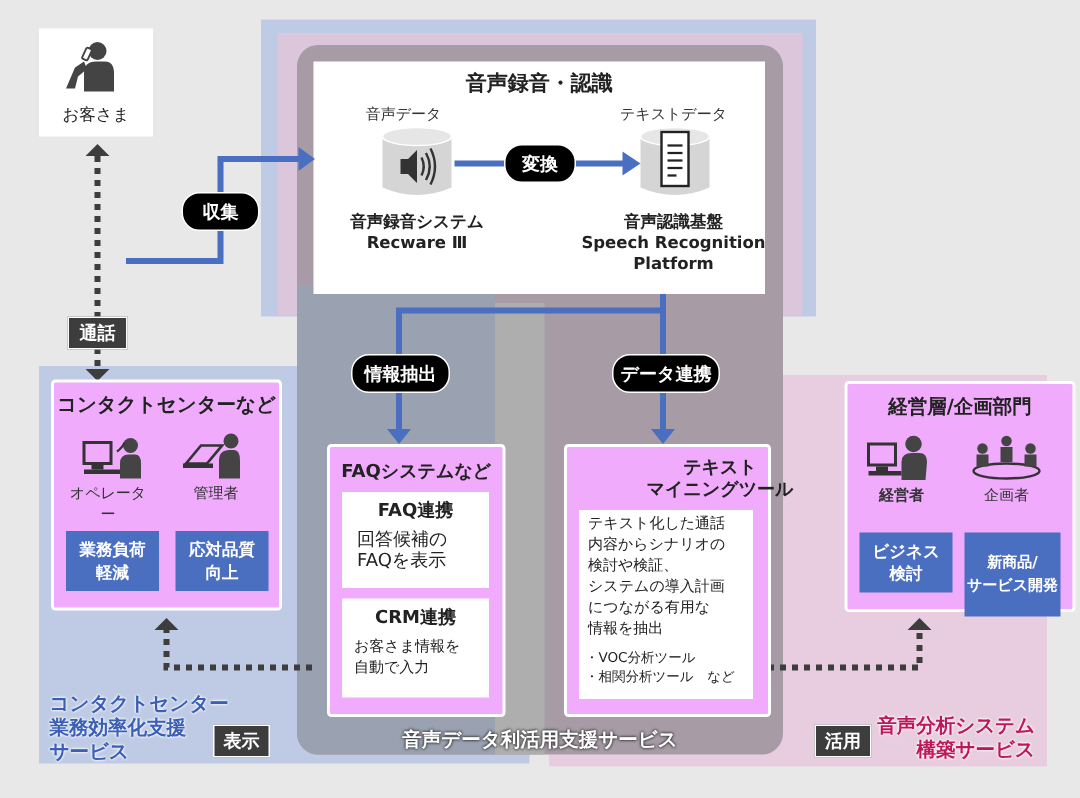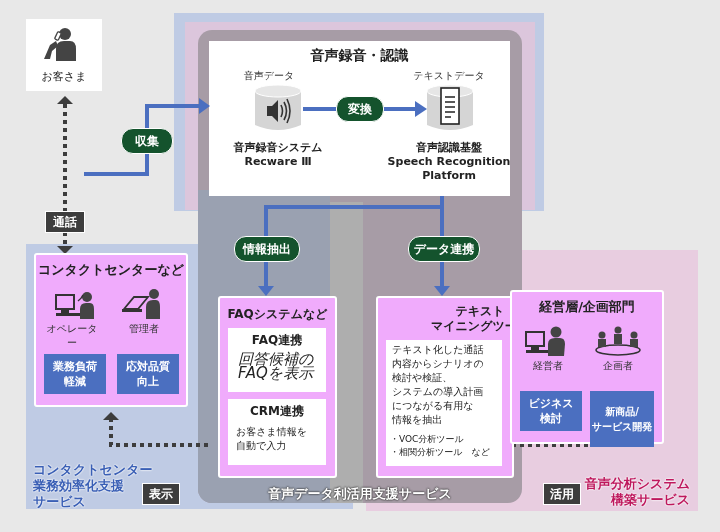--- a/index.html
+++ b/index.html
@@ -10,21 +10,21 @@
   #blue-region-bottom { left:26px; top:244px; width:327px; height:265px; background:#bfcbe4; }
   #pink-region-top { left:185px; top:22px; width:350px; height:188px; background:#dcc6dc; }
   #pink-region-bottom { left:366px; top:250px; width:332px; height:261px; background:#e8cde0; }
   
   #center-band { left:198px; top:30px; width:324px; height:473px; background:#a79ca6; border-radius:14px; }
   #center-left { left:198px; top:190px; width:132px; height:313px; background:#9aa1b1; border-bottom-left-radius:14px; }
   #center-mid { left:330px; top:202px; width:33px; height:301px; background:#aeaeae; }
   
   #rec-box { left:209px; top:41px; width:301px; height:155px; background:#fff; }
   .title { font-weight:bold; text-align:center; }
-  .pill { position:absolute; background:#14532d; color:#fff; font-weight:bold; font-size:12px;
+  .pill { position:absolute; background:#000000; color:#fff; font-weight:bold; font-size:12px;
           border-radius:12px; text-align:center; line-height:24px; height:24px; border:1.5px solid #fff; }
   .tag { position:absolute; background:#3d3d3d; color:#fff; font-weight:bold; font-size:12px;
          text-align:center; line-height:20px; height:20px; border:1px solid #fff;margin-top:48px; }
   .box-white { position:absolute; background:#fff; }
   .box-grey { position:absolute; background:#f0abfc; border:2px solid #fff; border-radius:3px; }
   .bluebtn { position:absolute; background:#4b6fc0; color:#fff; font-weight:bold; font-size:11px;
              text-align:center; line-height:15px; display:flex; align-items:center; justify-content:center; }
   .small { font-size:10px; color:#333; text-align:center; }
   .svc-label { position:absolute; font-weight:bold; font-size:13px; line-height:16px; }
   svg { position:absolute; left:0; top:0; overflow:visible; }
@@ -145,21 +145,21 @@
   <div class="bluebtn" style="left:81px;top:99px;width:62px;height:40px;flex-direction:column;">
     <span>応対品質</span>
     <span>向上</span>
   </div>
 </div>
 
 <div class="box-grey" style="left:218px;top:296px;width:115px;height:178px;">
   <div class="abs title" style="left:0;top:8px;width:115px;font-size:12px;">FAQシステムなど</div>
   <div class="box-white" style="left:8px;top:30px;width:98px;height:64px;">
     <div class="abs title" style="left:0;top:4px;width:98px;font-size:12px;">FAQ連携</div>
-    <div class="abs" style="left:10px;top:24px;font-size:15px;line-height:14px;font-style:italic;">
+    <div class="abs" style="left:10px;top:24px;font-size:12px;line-height:14px;">
       <div>回答候補の</div>
       <div>FAQを表示</div>
     </div>
   </div>
   <div class="box-white" style="left:8px;top:101px;width:98px;height:66px;">
     <div class="abs" style="left:8px;top:26px;font-size:10px;line-height:14px;">
       <div>お客さま情報を</div>
       <div>自動で入力</div>
     </div>
     <div class="abs title" style="left:0;top:4px;width:98px;font-size:12px;">CRM連携</div>
@@ -180,41 +180,41 @@
       <div>につながる有用な</div>
       <div>情報を抽出</div>
     </div>
     <div class="abs" style="left:4px;top:93px;font-size:9px;line-height:13px;">
       <div>・VOC分析ツール</div>
       <div>・相関分析ツール　など</div>
     </div>
   </div>
 </div>
 
-<div class="box-grey" style="left:510px;top:254px;width:150px;height:150px;margin-top:36px;">
+<div class="box-grey" style="left:563px;top:254px;width:150px;height:150px;">
   <div class="abs title" style="left:0;top:6px;width:150px;font-size:13px;">経営層/企画部門</div>
   <svg width="150" height="150">
     <g>
       <rect x="14" y="40" width="18" height="14" fill="none" stroke="#333" stroke-width="2"></rect>
       <rect x="19" y="55" width="8" height="3" fill="#333"></rect>
       <rect x="14" y="58" width="22" height="3" fill="#333"></rect>
       <circle cx="44" cy="40" r="5.5" fill="#444"></circle>
       <path d="M36 64 L36 52 Q36 46 43 46 L48 46 Q53 46 53 52 L52 64 Z" fill="#444"></path>
     </g>
     <g>
       <ellipse cx="106" cy="58" rx="22" ry="5" fill="none" stroke="#333" stroke-width="1.6"></ellipse>
       <circle cx="90" cy="43" r="3.5" fill="#444"></circle>
       <circle cx="106" cy="38" r="3.5" fill="#444"></circle>
       <circle cx="122" cy="43" r="3.5" fill="#444"></circle>
       <rect x="86" y="47" width="8" height="8" fill="#444"></rect>
       <rect x="102" y="42" width="8" height="10" fill="#444"></rect>
       <rect x="118" y="47" width="8" height="8" fill="#444"></rect>
     </g>
   </svg>
-  <div class="abs small" style="left:8px;top:67px;width:56px;">経営者</div>
+  <div class="abs small" style="left:8px;top:67px;width:56px;font-weight:bold;">経営者</div>
   <div class="abs small" style="left:78px;top:67px;width:56px;">企画者</div>
   <div class="bluebtn" style="left:8px;top:99px;width:62px;height:40px;flex-direction:column;">
     <span>ビジネス</span>
     <span>検討</span>
   </div>
   <div class="bluebtn" style="left:78px;top:99px;width:64px;height:56px;flex-direction:column;font-size:10px;">
     <span>新商品/</span>
     <span>サービス開発</span>
   </div>
 </div>

